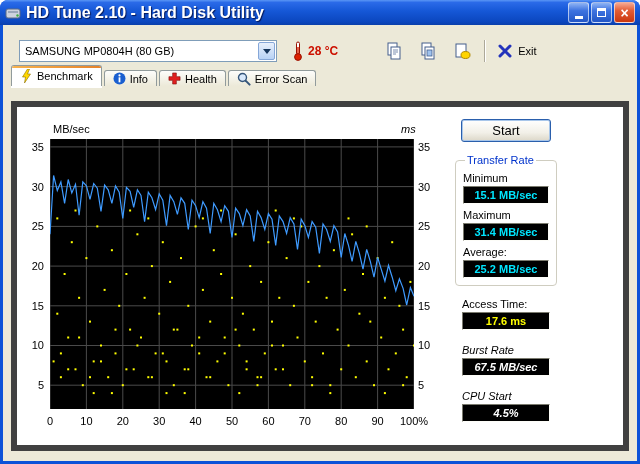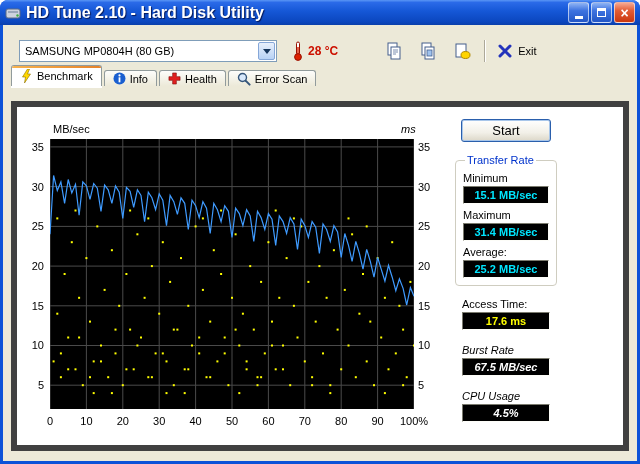--- a/index.html
+++ b/index.html
@@ -388,20 +388,20 @@
 
         <div class="stat-outside">
           <div class="stat-label">Access Time:</div>
           <div class="valbox" style="color: rgb(255, 255, 0);">17.6 ms</div>
         </div>
         <div class="stat-outside gap14">
           <div class="stat-label">Burst Rate</div>
           <div class="valbox" style="color: rgb(255, 255, 255);">67.5 MB/sec</div>
         </div>
         <div class="stat-outside gap14">
-          <div class="stat-label">CPU Usage</div>
+          <div class="stat-label">CPU Start</div>
           <div class="valbox" style="color: rgb(255, 255, 255);">4.5%</div>
         </div>
       </div>
     </div>
 
   </div>
 </div>
 
 </body></html>

